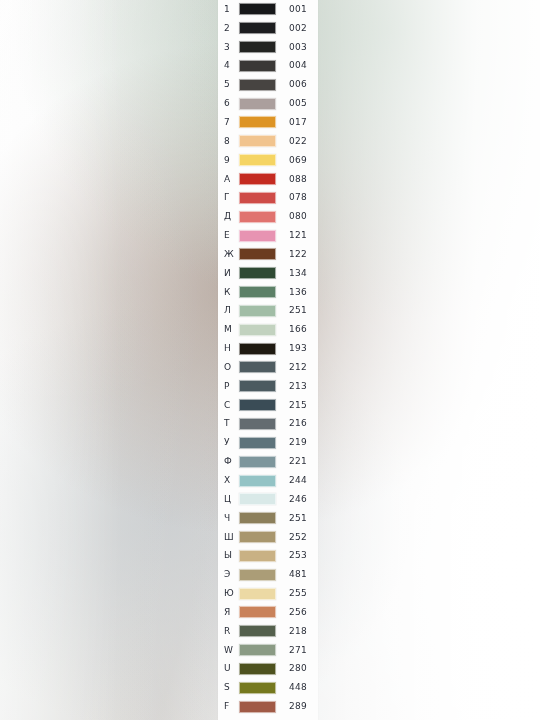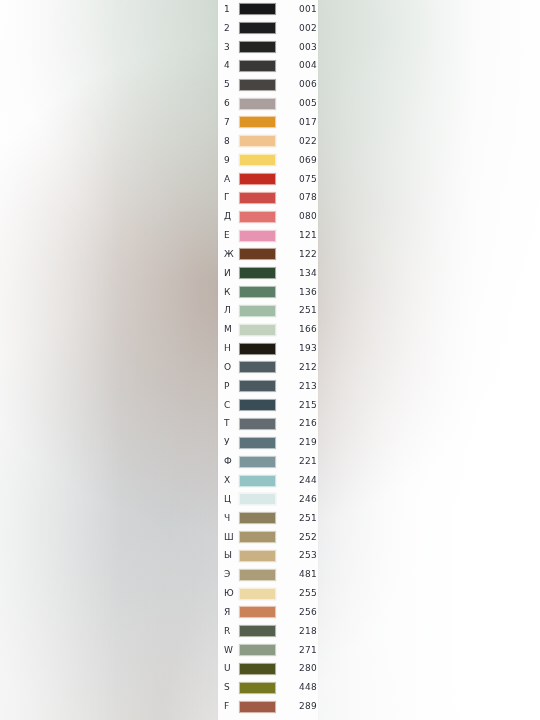--- a/index.html
+++ b/index.html
@@ -80,21 +80,21 @@
     border: 1px solid rgba(255,255,255,0.55);
     box-sizing: border-box;
     box-shadow: 0 0 0 0.5px rgba(0,0,0,0.06);
   }
   .row-code {
     flex: 1 1 auto;
     font-size: 9px;
     line-height: 1;
     color: #2b2f3a;
     text-align: left;
-    padding-left: 22px;
+    padding-left: 12px;
     letter-spacing: 0.3px;
   }
 </style>
 </head>
 <body>
 
 <div id="backdrop">
   <div id="backdrop-veil"></div>
 </div>
 
@@ -141,21 +141,21 @@
         <span class="row-code">022</span>
       </li>
       <li class="palette-row">
         <span class="row-key">9</span>
         <span class="row-swatch" style="background-color: rgb(245, 212, 99);"></span>
         <span class="row-code">069</span>
       </li>
       <li class="palette-row">
         <span class="row-key">А</span>
         <span class="row-swatch" style="background-color: rgb(196, 43, 33);"></span>
-        <span class="row-code">075</span>
+        <span class="row-code">088</span>
       </li>
       <li class="palette-row">
         <span class="row-key">Г</span>
         <span class="row-swatch" style="background-color: rgb(206, 76, 72);"></span>
         <span class="row-code">078</span>
       </li>
       <li class="palette-row">
         <span class="row-key">Д</span>
         <span class="row-swatch" style="background-color: rgb(224, 115, 111);"></span>
         <span class="row-code">080</span>

